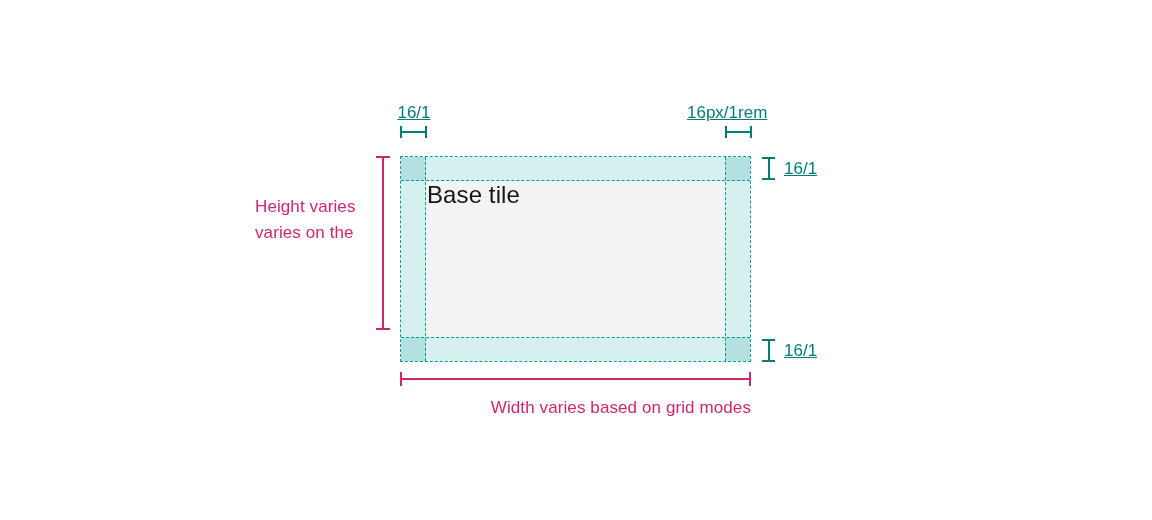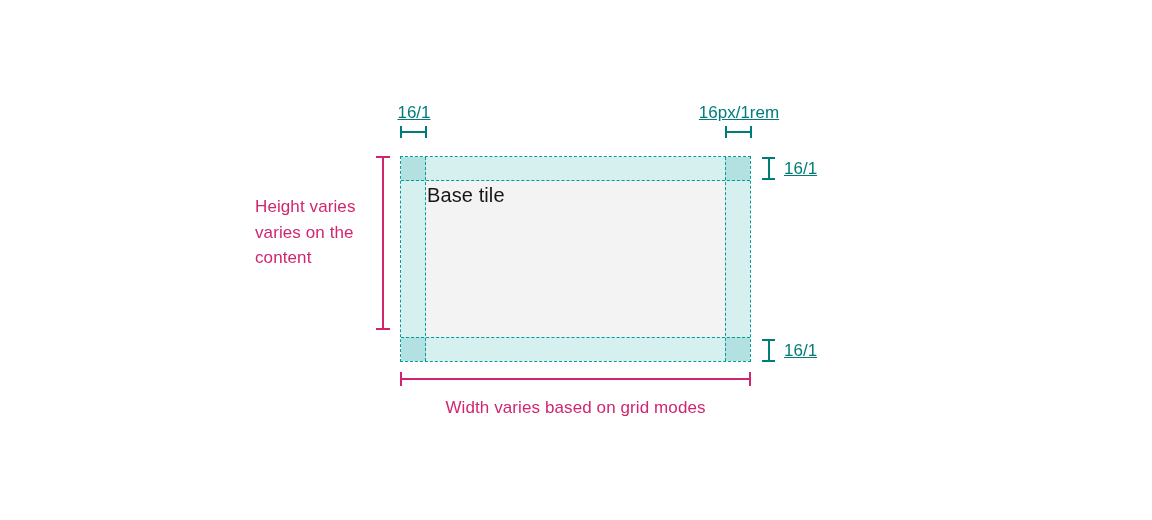--- a/index.html
+++ b/index.html
@@ -31,21 +31,21 @@
     left:25px; right:25px; top:24px; bottom:24px;
     background:var(--content-fill);
   }
   .pad { position:absolute; background:var(--cyan-fill); }
   .pad-top    { left:0; right:0; top:0;    height:24px; border-bottom:1.5px dashed var(--teal-border); }
   .pad-bottom { left:0; right:0; bottom:0; height:24px; border-top:1.5px dashed var(--teal-border); }
   .pad-left   { top:0; bottom:0; left:0;   width:25px;  border-right:1.5px dashed var(--teal-border); }
   .pad-right  { top:0; bottom:0; right:0;  width:25px;  border-left:1.5px dashed var(--teal-border); }
   .tile-label {
     position:absolute; left:26px; top:27px;
-    font-size:20px; line-height:22px; color:var(--text-dark);
+    font-size:24px; line-height:22px; color:var(--text-dark);
     letter-spacing:0.1px; white-space:nowrap;
   }
   
   .h-mark {
     position:absolute; height:12px;
     border-left:2px solid var(--teal-text);
     border-right:2px solid var(--teal-text);
   }
   .h-mark::after {
     content:""; position:absolute; left:0; right:0; top:5px; height:2px;
@@ -64,21 +64,21 @@
   }
   .v-mark.rt { left:762px; top:157px; height:23px; }
   .v-mark.rb { left:762px; top:339px; height:23px; }
   .teal-label {
     position:absolute;
     font-size:17px; line-height:20px; color:var(--teal-text);
     white-space:nowrap;
     text-decoration:underline;
   }
   .teal-label.tl { left:386px; top:103px; width:56px; text-align:center; }
-  .teal-label.tr { left:687px; top:103px; width:104px; text-align:center; }
+  .teal-label.tr { left:687px; top:103px; width:104px; text-align:left; }
   .teal-label.rt { left:784px; top:159px; }
   .teal-label.rb { left:784px; top:341px; }
   
   .height-line {
     position:absolute; left:376px; top:156px; width:14px; height:174px;
     border-top:2px solid var(--magenta);
     border-bottom:2px solid var(--magenta);
   }
   .height-line::after {
     content:""; position:absolute; top:0; bottom:0; left:6px; width:2px;
@@ -92,21 +92,21 @@
   .width-line::after {
     content:""; position:absolute; left:0; right:0; top:6px; height:2px;
     background:var(--magenta);
   }
   .pink-note {
     position:absolute;
     font-size:17px; color:var(--magenta);
     letter-spacing:0.1px;
   }
   .pink-note.height { left:255px; top:194px; line-height:25.5px; }
-  .pink-note.width  { left:400px; top:398px; width:351px; text-align:center; white-space:nowrap; }
+  .pink-note.width  { left:400px; top:398px; width:351px; text-align:right; white-space:nowrap; }
 </style>
 </head>
 <body>
 
 <div class="canvas">
 
   <div class="tile">
     <div class="content"></div>
     <div class="pad pad-top"></div>
     <div class="pad pad-bottom"></div>
@@ -122,18 +122,17 @@
 
   <div class="h-mark tl"></div>
   <div class="h-mark tr"></div>
   <div class="v-mark rt"></div>
   <div class="v-mark rb"></div>
 
   <div class="height-line"></div>
   <div class="pink-note height">
     <div>Height varies</div>
     <div>varies on the</div>
-    <div>content</div>
   </div>
   <div class="width-line"></div>
   <div class="pink-note width">Width varies based on grid modes</div>
 
 </div>
 
 </body></html>

